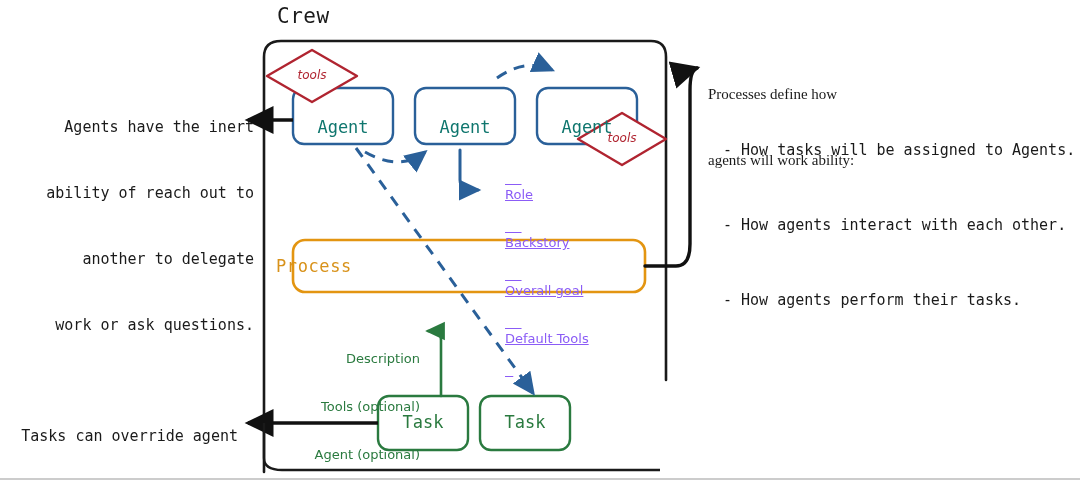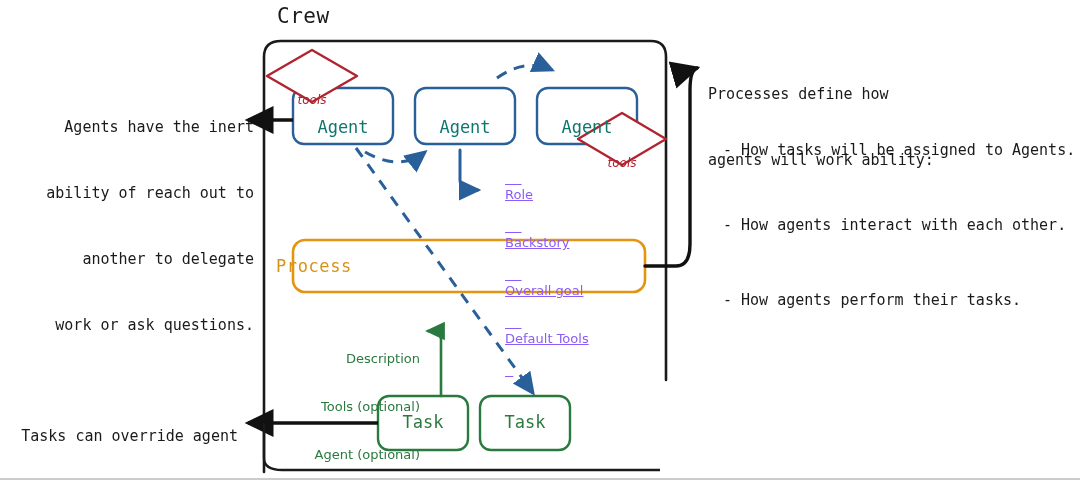--- a/index.html
+++ b/index.html
@@ -5,28 +5,28 @@
   html,body{margin:0;padding:0;background:#ffffff;}
   body{width:1080px;height:482px;position:relative;overflow:hidden;
        font-family:"DejaVu Sans Mono", monospace;}
   #canvas{position:absolute;left:0;top:0;width:1080px;height:396px;}
   svg.layer{position:absolute;left:0;top:0;width:1080px;height:482px;overflow:visible;}
   .txt{position:absolute;white-space:pre;}
 
   .mono{font-family:"DejaVu Sans Mono", monospace;color:#1a1a1a;}
   .title-crew{font-size:21px;letter-spacing:0.5px;}
   .side-note{font-size:15px;line-height:22px;}
-  .right-head{font-size:15px;line-height:22px;}
+  .right-head{font-size:15px;line-height:22px;font-family:Liberation Serif, serif;}
   .right-list{font-size:15px;line-height:25px;}
 
   .node-label{font-family:"DejaVu Sans Mono", monospace;font-size:17px;}
   .agent-label{color:#0f766e;margin-top:12px;}
   .task-label{color:#2a7a3f;}
   .process-label{color:#d8921a;letter-spacing:0.6px;}
-  .tools-label{color:#b02430;font-family:"DejaVu Sans", sans-serif;font-size:12px;font-style:italic;margin-top:25px;}
+  .tools-label{color:#b02430;font-family:"DejaVu Sans", sans-serif;font-size:12px;font-style:italic;}
 
   .attr-list{font-family:"DejaVu Sans", sans-serif;font-size:13px;line-height:16px;}
   .attr-blue{color:#8b5cf6;text-decoration:underline;}
   .attr-green{color:#2a7a3f;}
 </style>
 </head>
 <body>
 
 <div id="canvas">
 

